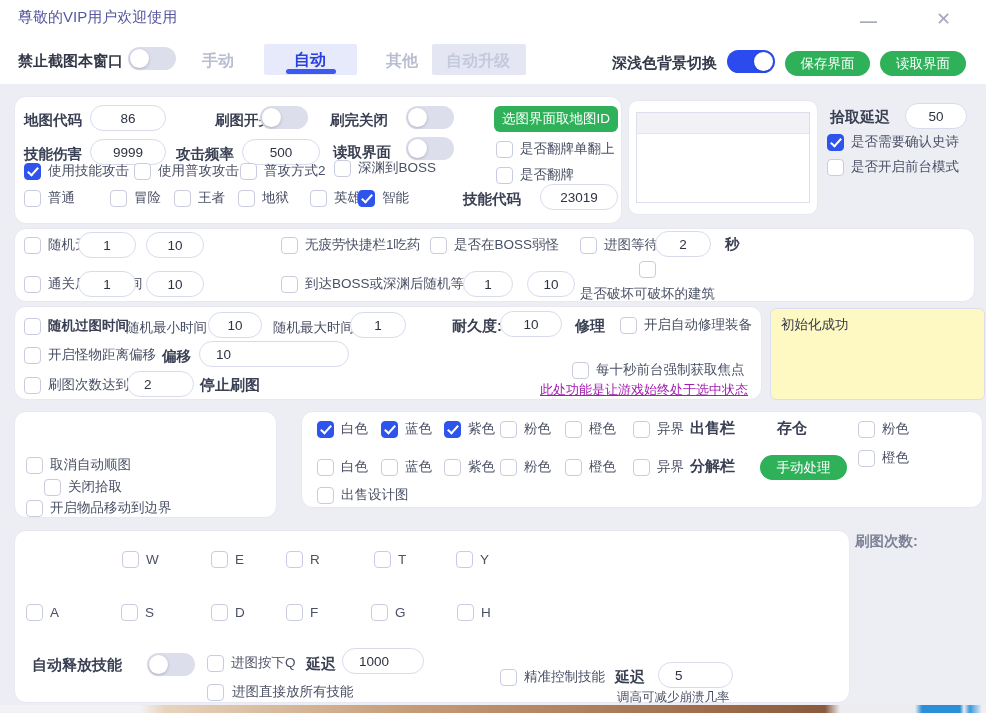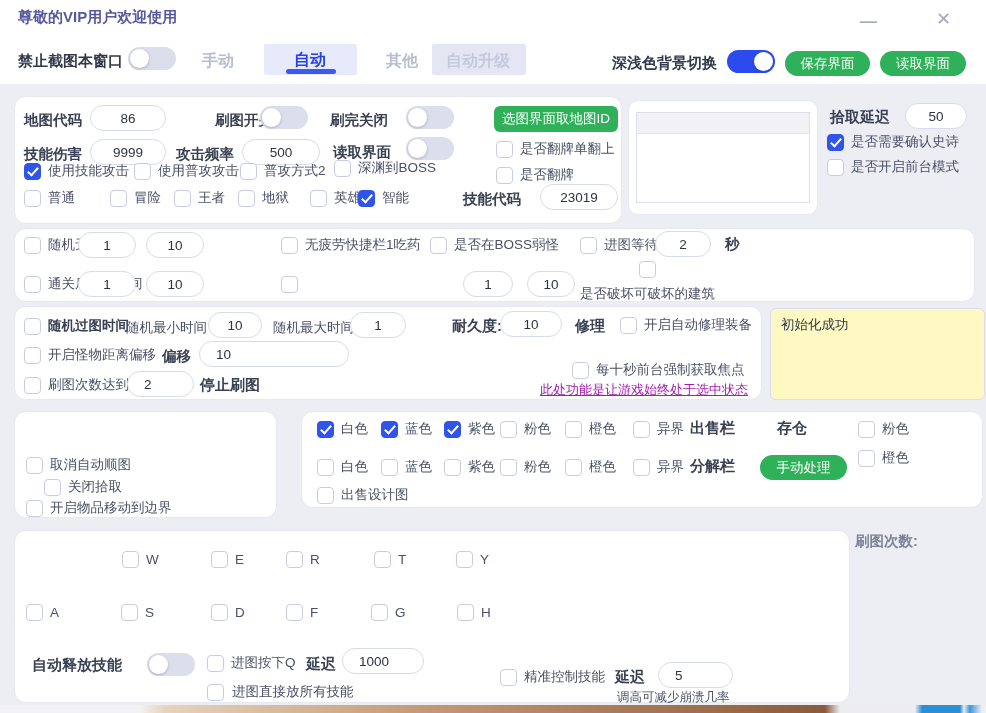--- a/index.html
+++ b/index.html
@@ -41,21 +41,21 @@
       background:linear-gradient(90deg,#f2f2f4 0,#f2f2f4 140px,#e7d3bd 165px,#c49a74 420px,
       #a06e4b 700px,#8a5a3e 825px,#ededf0 840px,#ededf0 915px,#2b8fd8 922px,#2b8fd8 960px,
       #ececef 964px,#3a97dc 970px,#f0f0f2 982px);}
 </style>
 </head>
 <body>
 
 <div class="main-bg"></div>
 <div class="strip"></div>
 
-<div class="abs" style="left:18px;top:8px;font-weight:bold;font-size:15px;color:#57579f;">尊敬的VIP用户欢迎使用</div>
+<div class="abs" style="left:18px;top:8px;font-weight:normal;font-size:15px;color:#57579f;">尊敬的VIP用户欢迎使用</div>
 <div class="winbtn" style="left:860px;top:13px;font-weight:bold;">—</div>
 <div class="winbtn" style="left:936px;top:10px;font-size:18px;">✕</div>
 
 <div class="abs" style="left:18px;top:52px;font-weight:bold;font-size:15px;color:#333848;">禁止截图本窗口</div>
 <div class="toggle" style="left:128px;top:47px;">
   <div class="knob"></div>
 </div>
 
 <div class="tabtxt" style="left:202px;top:51px;">手动</div>
 <div class="tabblock" style="left:264px;top:44px;width:93px;height:31px;background:#e7eafa;"></div>
@@ -188,20 +188,21 @@
 <div class="lbl" style="left:725px;top:235px;">秒</div>
 
 <label class="cb" style="left:24px;top:275px;">
   <span class="box"></span>
   <span>通关后等待时间</span>
 </label>
 <input class="ipt" style="left: 78px; top: 271px; width: 58px;" readonly="" value="1">
 <input class="ipt" style="left: 146px; top: 271px; width: 58px;" readonly="" value="10">
 <label class="cb" style="left:281px;top:275px;">
   <span class="box"></span>
+  <span>到达BOSS或深渊后随机等</span>
 </label>
 <input class="ipt" style="left: 463px; top: 271px; width: 50px;" readonly="" value="1">
 <input class="ipt" style="left: 527px; top: 271px; width: 48px;" readonly="" value="10">
 <label class="cb" style="left:580px;top:261px;flex-direction:column;">
   <span class="box"></span>
   <span>是否破坏可破坏的建筑</span>
 </label>
 
 <div class="panel" style="left:14px;top:306px;width:748px;height:94px;"></div>
 

